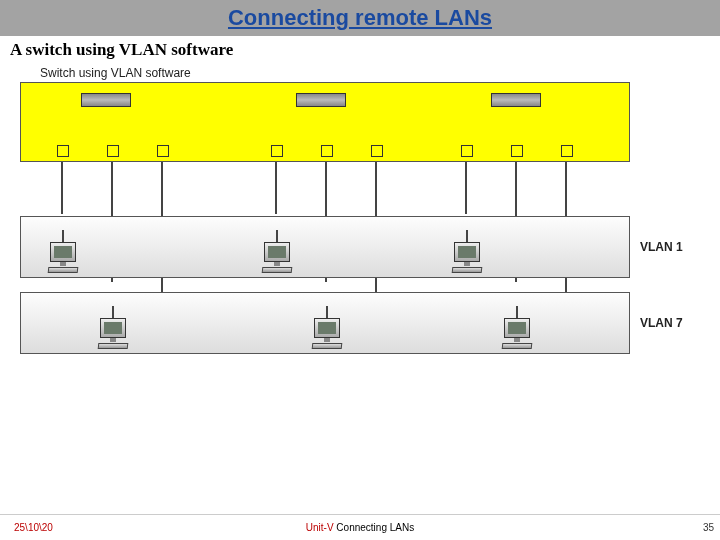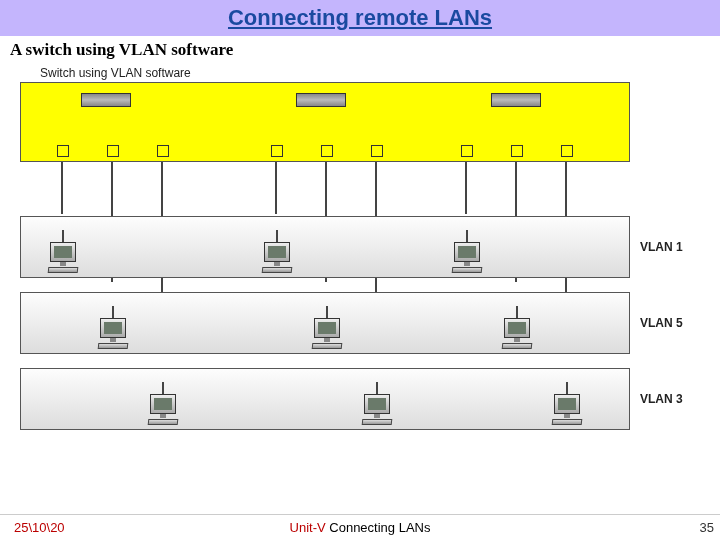--- a/index.html
+++ b/index.html
@@ -1,36 +1,36 @@
 <!DOCTYPE html>
 <html><head>
 <meta charset="utf-8">
 <style>
   * { box-sizing: border-box; margin: 0; padding: 0; }
   body { width: 720px; height: 540px; background: #fff; font-family: Arial, sans-serif; position: relative; overflow: hidden; }
-  .header-bar { width: 100%; height: 36px; background: #c4b5fd; display: flex; align-items: center; justify-content: center; }
+  .header-bar { width: 100%; height: 36px; background: #a3a3a3; display: flex; align-items: center; justify-content: center; }
   .header-title { font-size: 22px; font-weight: bold; color: #1a4aa0; text-decoration: underline; }
   .subtitle { font-size: 17px; font-weight: bold; padding: 4px 10px 6px 10px; font-family: "Times New Roman", serif; }
   .diagram { position: relative; margin: 0 20px; }
   .switch-label { font-size: 12px; margin-left: 20px; margin-bottom: 2px; color: #222; }
   .switch-box { position: relative; height: 80px; background: #ffff00; border: 1px solid #555; margin-right: 70px; }
   .module { position: absolute; top: 10px; width: 50px; height: 14px; background: linear-gradient(#888,#bbb,#888); border: 1px solid #333; }
   .port { position: absolute; bottom: 4px; width: 12px; height: 12px; background: #ffff00; border: 1px solid #333; }
   .cables { position: relative; height: 40px; margin-right: 70px; }
   .cable { position: absolute; top: 0; width: 2px; background: #444; }
   .vlan-row { position: relative; display: flex; align-items: center; margin-top: 14px; }
   .vlan-box { flex: 1; height: 62px; border: 1px solid #555; background: linear-gradient(#fdfdfd,#ddd); position: relative; }
   .vlan-label { width: 70px; text-align: left; padding-left: 10px; font-size: 12px; font-weight: bold; color: #222; }
   .pc { position: absolute; bottom: 4px; width: 34px; }
   .monitor { width: 26px; height: 20px; background: linear-gradient(#eee,#aaa); border: 1px solid #333; margin: 0 auto; position: relative; }
   .monitor::after { content: ""; position: absolute; top: 3px; left: 3px; right: 3px; bottom: 3px; background: #6a7a6a; }
   .stand { width: 6px; height: 4px; background: #888; margin: 0 auto; }
   .kb { width: 30px; height: 6px; background: linear-gradient(#ddd,#999); border: 1px solid #444; margin: 1px auto 0; transform: skewX(-6deg); }
   .drop { position: absolute; width: 2px; background: #444; top: -12px; height: 12px; left: 16px; }
-  .footer { position: absolute; bottom: 0; left: 0; right: 0; height: 26px; border-top: 1px solid #ccc; display: flex; align-items: center; padding: 0 14px; font-size: 13px; }
+  .footer { position: absolute; bottom: 0; left: 0; right: 0; height: 26px; border-top: 1px solid #ccc; display: flex; align-items: center; padding: 0 14px; font-size: 10px; }
   .footer .date { color: #b00; }
   .footer .ftitle { position: absolute; left: 50%; transform: translateX(-50%); }
   .footer .ftitle .u { color: #b00; margin-top: 40px; }
   .footer .pg { position: absolute; right: 6px; color: #333; }
 </style>
 </head>
 <body>
 
 <div class="header-bar">
   <div class="header-title">Connecting remote LANs</div>
@@ -105,45 +105,22 @@
           <div class="stand"></div>
           <div class="kb"></div>
         </div>
       <div class="pc" style="left:479px;">
           <div class="drop"></div>
           <div class="monitor"></div>
           <div class="stand"></div>
           <div class="kb"></div>
         </div>
     </div>
-    <div class="vlan-label">VLAN 5</div>
+    <div class="vlan-label">VLAN 7</div>
   </div>
 
-  <div class="vlan-row">
-    <div class="vlan-box">
-      <div class="pc" style="left:125px;">
-          <div class="drop"></div>
-          <div class="monitor"></div>
-          <div class="stand"></div>
-          <div class="kb"></div>
-        </div>
-      <div class="pc" style="left:339px;">
-          <div class="drop"></div>
-          <div class="monitor"></div>
-          <div class="stand"></div>
-          <div class="kb"></div>
-        </div>
-      <div class="pc" style="left:529px;">
-          <div class="drop"></div>
-          <div class="monitor"></div>
-          <div class="stand"></div>
-          <div class="kb"></div>
-        </div>
-    </div>
-    <div class="vlan-label">VLAN 3</div>
-  </div>
 </div>
 
 <div class="footer">
   <span class="date">25\10\20</span>
   <span class="ftitle"><span class="u">Unit-V</span><span> Connecting LANs</span></span>
   <span class="pg">35</span>
 </div>
 
 </body></html>

